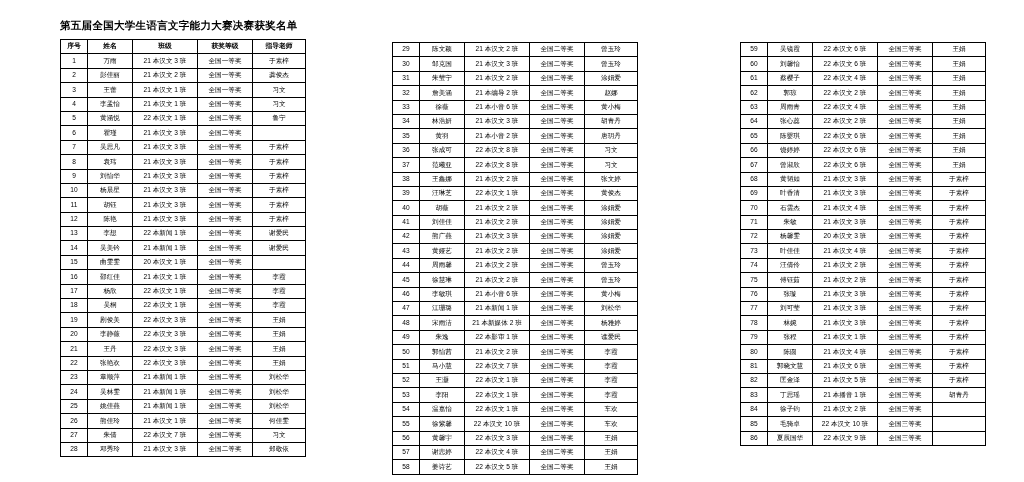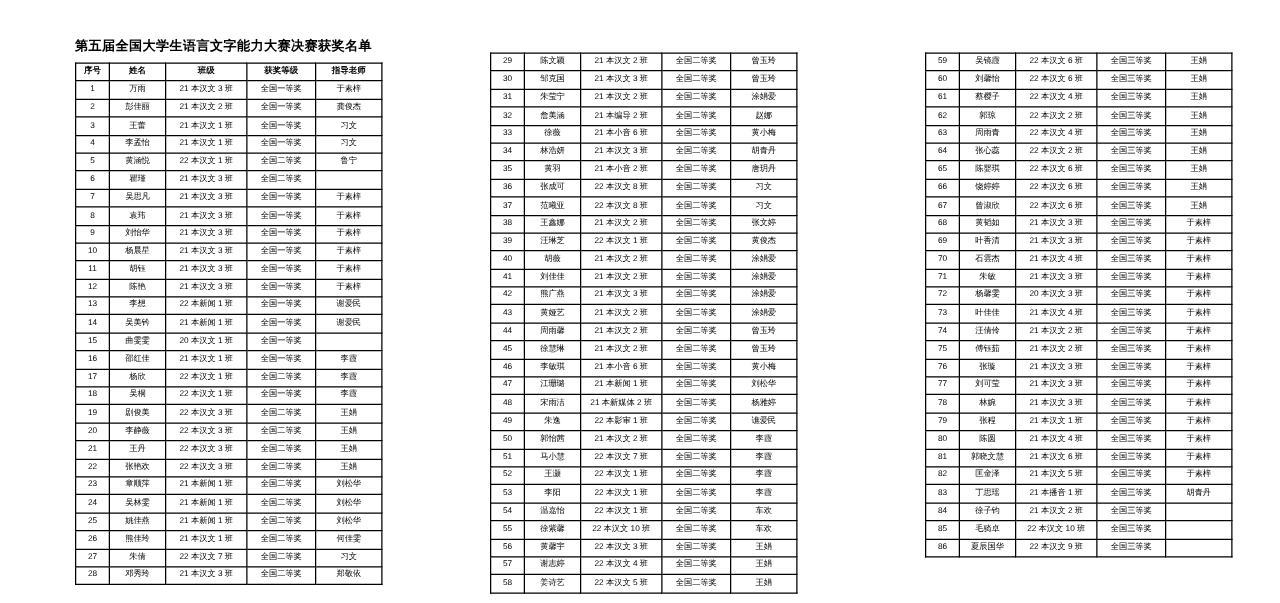--- a/index.html
+++ b/index.html
@@ -17,21 +17,21 @@
   .page {
     position: relative;
     width: 1024px;
     height: 482px;
     background: #ffffff;
   }
   .col {
     position: absolute;
     top: 0;
   }
-  .col-1 { left: 60px; top: 30px; width: 272px; }
+  .col-1 { left: 60px; top: 19px; width: 272px; }
   .col-2 { left: 392px; top: 42px; width: 250px; }
   .col-3 { left: 740px; top: 42px; width: 250px; }
 
   .doc-title {
     font-size: 10.5px;
     font-weight: bold;
     margin: 0 0 6px 0;
     letter-spacing: 0.3px;
     white-space: nowrap;
   }

